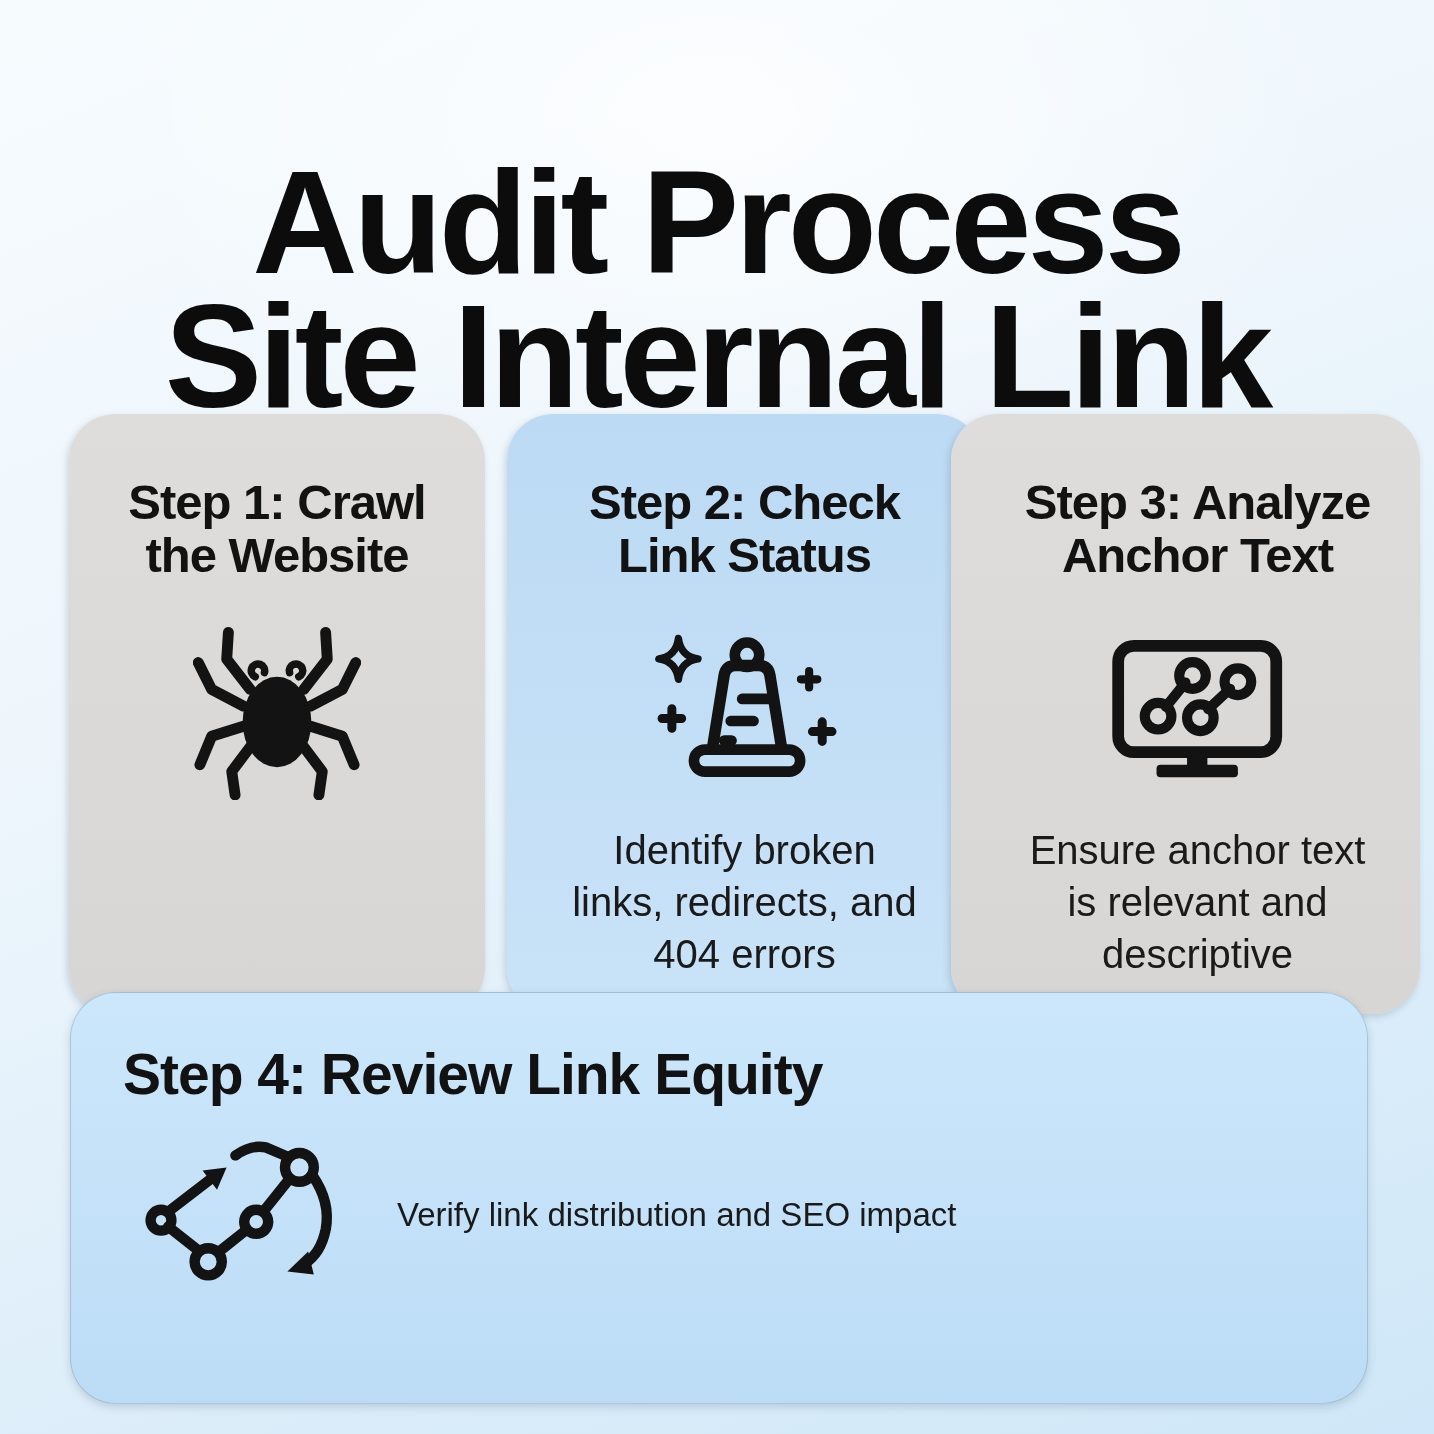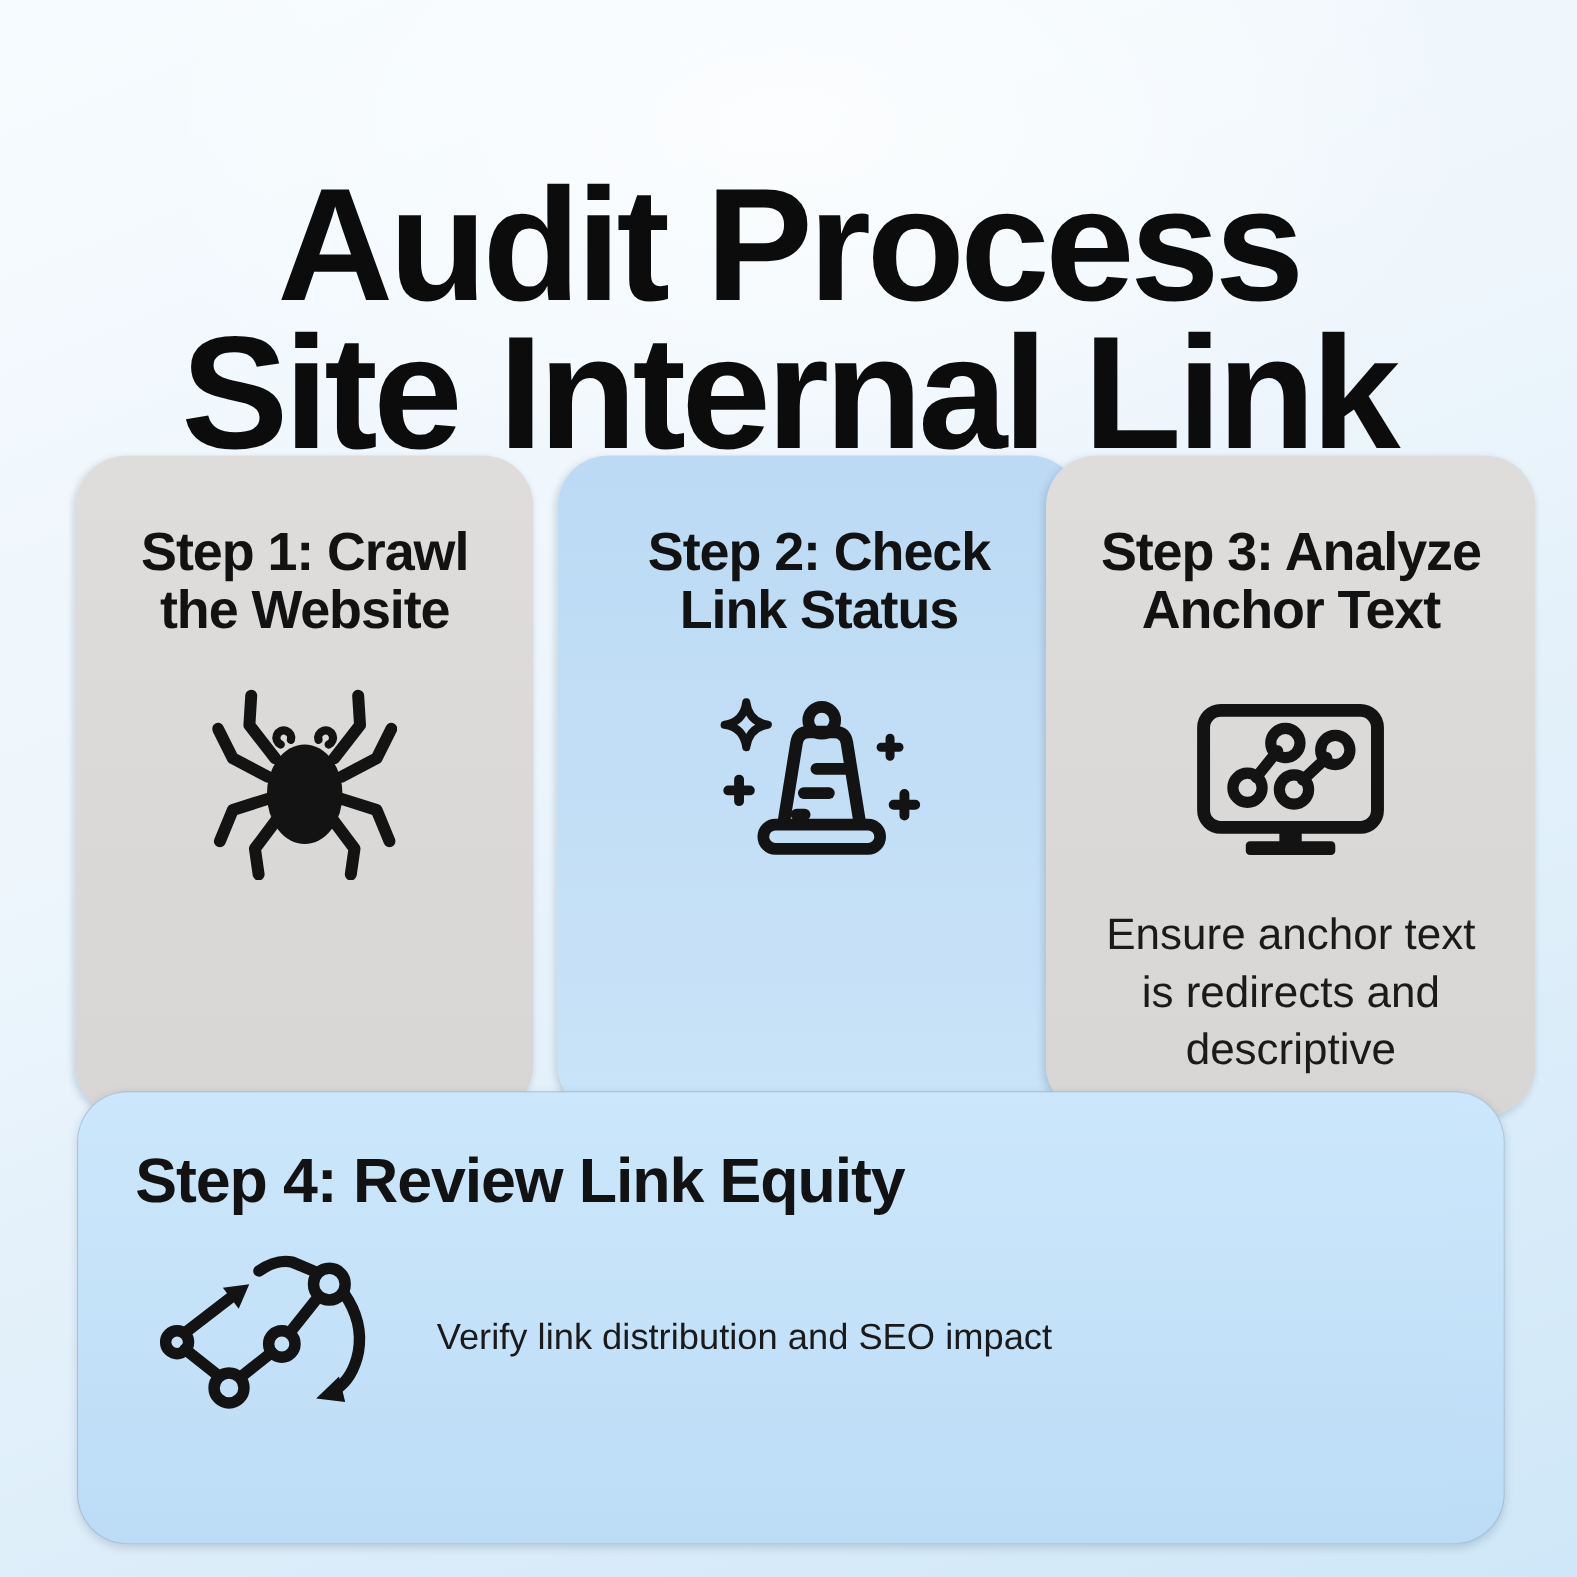--- a/index.html
+++ b/index.html
@@ -18,21 +18,21 @@
   .page-title span{display:block;}
   .card{
     position:absolute;top:414px;height:600px;border-radius:46px;
     box-shadow:-2px 3px 7px rgba(70,90,110,.22);
     display:flex;flex-direction:column;align-items:center;
   }
   .card.gray{background:linear-gradient(180deg,#dedddb 0%,#d7d6d4 100%);}
   .card.blue{background:linear-gradient(180deg,#bcdaf4 0%,#c9e3f8 100%);}
   .card-1{left:69px;width:416px;}
   .card-2{left:507px;width:475px;}
-  .card-3{left:951px;width:445px;}
+  .card-3{left:951px;width:445px;padding-left:24px;}
   .card h2{
     margin:62px 0 0;font-size:49px;line-height:1.08;font-weight:800;
     letter-spacing:-1px;text-align:center;white-space:pre-line;color:#121212;
   }
   .icon-box{
     height:200px;margin-top:30px;display:flex;align-items:center;justify-content:center;
   }
   .card p{
     margin:12px 0 0;font-size:40px;line-height:1.3;font-weight:500;
     text-align:center;white-space:pre-line;color:#1a1a1a;
@@ -93,20 +93,23 @@
         <path d="M114,84 H148" stroke-width="13"></path>
         <path d="M100,111 H128" stroke-width="13"></path>
         <path d="M92,135 H101" stroke-width="13"></path>
         <path d="M36,10 C38,25 46,33 60,35 C46,37 38,45 36,60 C34,45 26,37 12,35 C26,33 34,25 36,10 Z" stroke-width="9"></path>
         <path d="M28,96 V120 M16,108 H40" stroke-width="11"></path>
         <path d="M196,50 V70 M186,60 H206" stroke-width="10"></path>
         <path d="M212,112 V136 M200,124 H224" stroke-width="11"></path>
       </g>
     </svg>
   </div>
+  <p>Identify broken
+links, redirects, and
+404 errors</p>
 </section>
 
 <section class="card gray card-3">
   <h2>Step 3: Analyze
 Anchor Text</h2>
   <div class="icon-box">
     <svg width="180" height="149" viewBox="0 0 230 190">
       <g stroke="#131313" fill="none" stroke-linecap="round" stroke-linejoin="round">
         <rect x="13" y="11" width="202" height="136" rx="20" stroke-width="15"></rect>
         <path d="M74,89 L99,58" stroke-width="13"></path>
@@ -114,21 +117,21 @@
         <circle cx="64" cy="101" r="17" stroke-width="13"></circle>
         <circle cx="108" cy="49" r="17" stroke-width="13"></circle>
         <circle cx="118" cy="103" r="17" stroke-width="13"></circle>
         <circle cx="166" cy="57" r="17" stroke-width="13"></circle>
       </g>
       <rect x="101" y="147" width="26" height="18" fill="#131313"></rect>
       <rect x="62" y="163" width="104" height="16" rx="5" fill="#131313"></rect>
     </svg>
   </div>
   <p>Ensure anchor text
-is redirects and
+is relevant and
 descriptive</p>
 </section>
 
 <section class="wide-card">
   <h2>Step 4: Review Link Equity</h2>
   <div class="wide-row">
     <svg width="212" height="180" viewBox="0 0 265 225">
       <g stroke="#131313" fill="none" stroke-width="13" stroke-linecap="round" stroke-linejoin="round">
         <path d="M49,127 L87,157"></path>
         <path d="M113,158 L147,131"></path>

